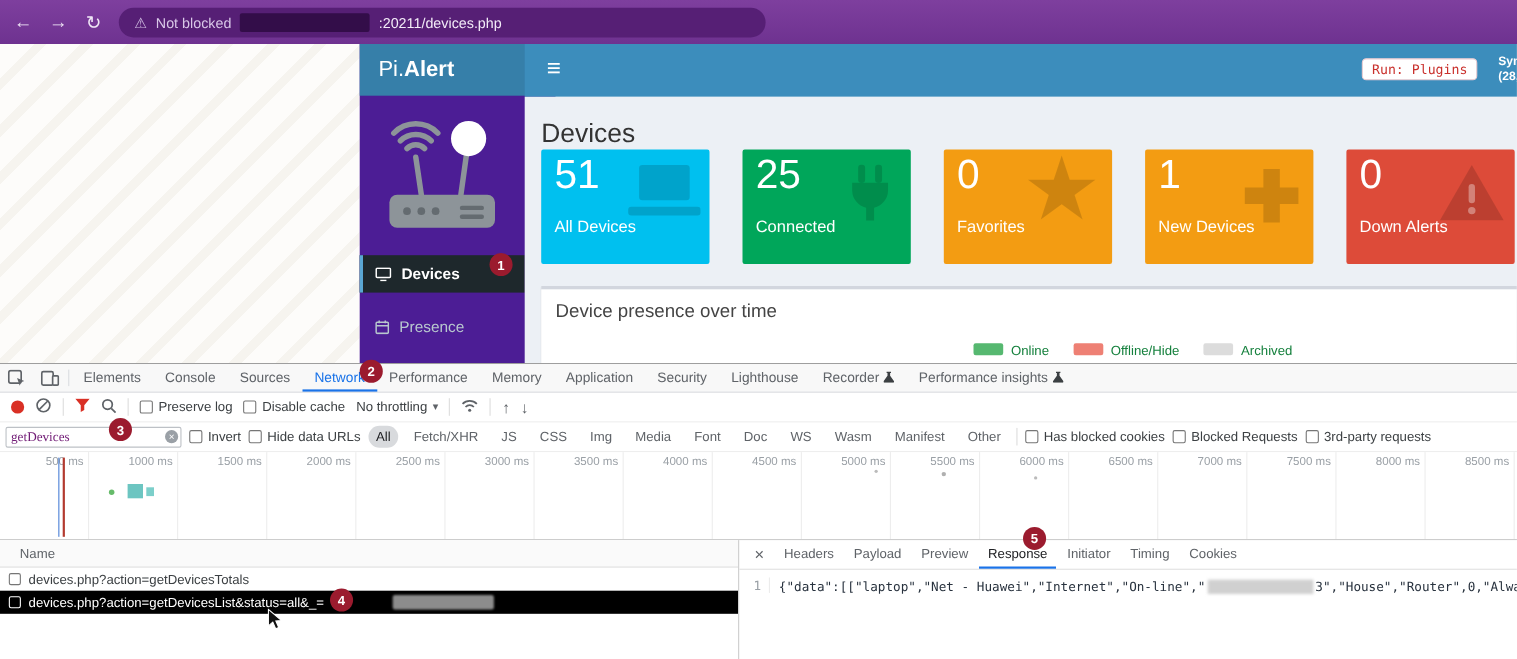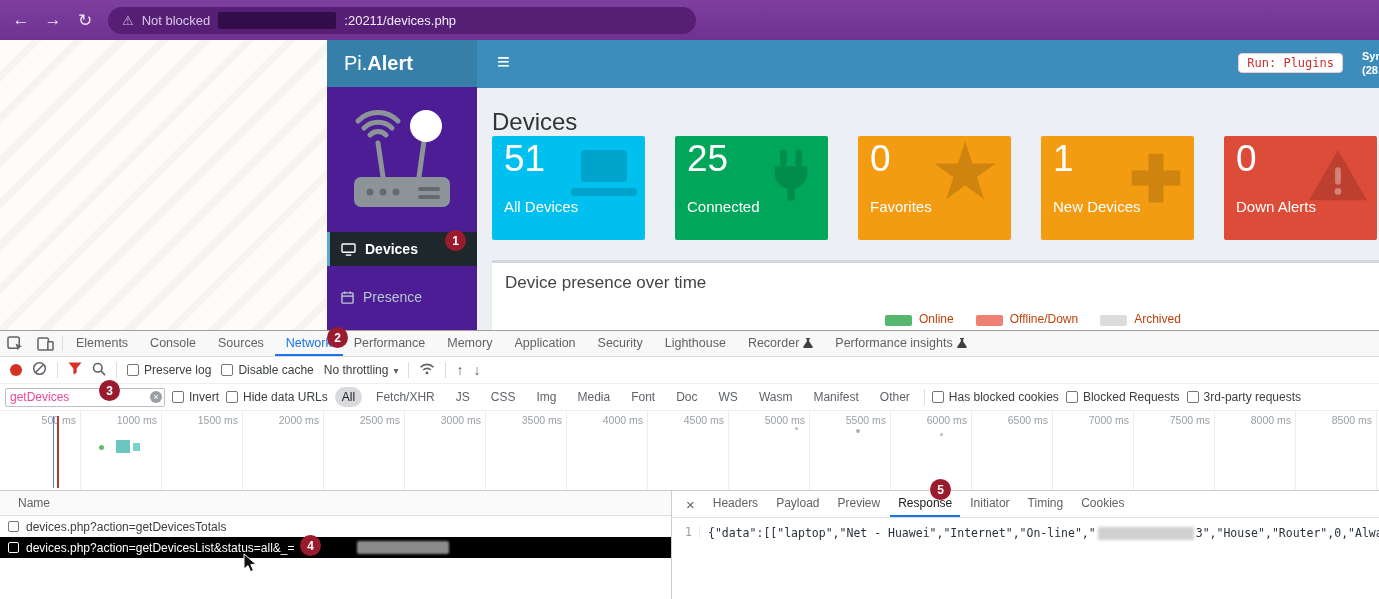--- a/index.html
+++ b/index.html
@@ -39,21 +39,21 @@
   .card.c0{background:#00c0ef}.card.c1{background:#00a65a}.card.c2{background:#f39c12}
   .card.c3{background:#f39c12}.card.c4{background:#dd4b39}
   .card .val{position:absolute;left:12px;top:2px;font-size:37px;font-weight:normal}
   .card .lbl{position:absolute;left:12px;top:62px;font-size:15px}
   .card .ico{position:absolute;right:8px;top:12px}
   .card .ico-star{position:absolute;right:10px;top:-12px;font-size:80px;color:rgba(0,0,0,0.15);line-height:1.2}
   #presence-box{position:absolute;left:15px;top:172px;width:887px;height:70px;background:#fff;
     border-top:3px solid #d2d6de;box-shadow:0 1px 1px rgba(0,0,0,0.1)}
   #presence-title{position:absolute;left:13px;top:10px;font-size:17px;color:#444}
   #legend{position:absolute;left:393px;top:49px;display:flex;gap:22px;align-items:center}
-  .legend-item{display:flex;align-items:flex-end;gap:7px;font-size:12px;color:#c2410c}
+  .legend-item{display:flex;align-items:flex-start;gap:7px;font-size:12px;color:#15803d}
   .swatch{width:27px;height:11px;border-radius:2px}
   .sw-online{background:#56b870}.sw-offline{background:#ee8074}.sw-archived{background:#dcdcdc}
   
   #devtools{position:absolute;left:0;top:330px;width:1379px;height:269px;background:#fff;
     border-top:1px solid #9e9e9e;font-size:12px;color:#3c4043;box-sizing:border-box}
   #dt-tabbar{position:absolute;left:0;top:0;width:1379px;height:26px;background:#f8f8f8;
     border-bottom:1px solid #dadce0;display:flex;align-items:stretch;box-sizing:border-box}
   .dt-icon-btn{width:30px;display:flex;align-items:center;justify-content:center}
   .dt-tabsep{width:1px;background:#dadce0;margin:5px 2px}
   .dt-tab{display:flex;align-items:center;gap:4px;padding:0 11px;color:#5f6368;font-size:12.5px;
@@ -65,21 +65,21 @@
   .vsep{width:1px;height:16px;background:#ddd}
   label.cb-label{display:flex;align-items:center;gap:5px;color:#3c4043}
   .cb{width:12px;height:12px;border:1px solid #767676;border-radius:2px;background:#fff;flex:none;box-sizing:border-box}
   .throttle{display:flex;align-items:center;gap:5px;color:#3c4043}
   .caret{font-size:10px;color:#5f6368}
   .arrow-btn{color:#5f6368;font-size:14px}
   #dt-filterbar{position:absolute;left:0;top:53px;width:1379px;height:27px;display:flex;align-items:center;
     gap:7px;padding-left:5px;border-bottom:1px solid #eee;box-sizing:border-box}
   #filter-input-wrap{position:relative;width:160px;height:19px;border:1px solid #bdc1c6;border-radius:2px;
     background:#fff;display:flex;align-items:center;box-sizing:border-box}
-  #filter-input{border:none;outline:none;width:136px;font-size:12px;padding:0 4px;font-family:Liberation Sans, sans-serif;color:#ec4899;background:transparent}
+  #filter-input{border:none;outline:none;width:136px;font-size:12px;padding:0 4px;font-family:Liberation Serif, serif;color:#701a75;background:transparent}
   .clear-x{width:12px;height:12px;border-radius:50%;background:#9aa0a6;color:#fff;font-size:9px;line-height:12px;text-align:center;flex:none}
   .pill{padding:3px 7px;border-radius:10px;color:#5f6368}
   .pill.selected{background:#d8dadd;color:#202124}
   #dt-overview{position:absolute;left:0;top:80px;width:1379px;height:80px;border-bottom:1px solid #cdcdcd;display:flex;box-sizing:border-box}
   .ov-cell{width:81px;border-right:1px solid #ededed;font-size:10.5px;color:#9aa0a6;text-align:right;
     padding:3px 4px 0 0;box-sizing:border-box;flex:none}
   .mark{position:absolute}
   #mk-redline{left:57px;top:5px;width:2px;height:72px;background:#b33a2f}
   #mk-blueline{left:53px;top:5px;width:1px;height:72px;background:#4a7fd6}
   #mk-green{left:99px;top:34px;width:5px;height:5px;border-radius:50%;background:#66bb6a}
@@ -230,21 +230,21 @@
 
   <section id="presence-box">
     <span id="presence-title">Device presence over time</span>
     <div id="legend">
       <span class="legend-item">
         <span class="swatch sw-online"></span>
         <span>Online</span>
       </span>
       <span class="legend-item">
         <span class="swatch sw-offline"></span>
-        <span>Offline/Down</span>
+        <span>Offline/Hide</span>
       </span>
       <span class="legend-item">
         <span class="swatch sw-archived"></span>
         <span>Archived</span>
       </span>
     </div>
   </section>
 </main>
 
 <div id="devtools">

